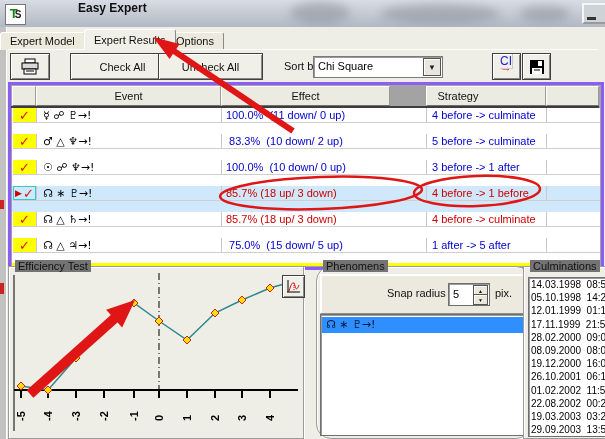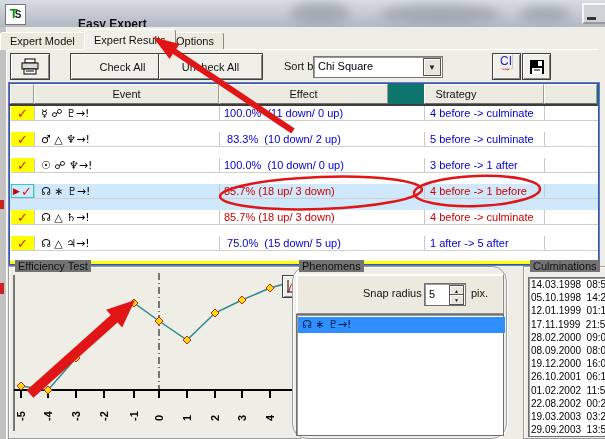--- a/index.html
+++ b/index.html
@@ -6,21 +6,21 @@
   #screen{position:relative;width:605px;height:439px;overflow:hidden;
     font-family:"Liberation Sans",sans-serif;background:#b3b6bb;}
   .abs{position:absolute;}
   
   #titlebar{left:0;top:0;width:605px;height:27px;
     background:linear-gradient(#d8dce3,#b2b8c4);border-bottom:1px solid #8d929c;}
   .blob{position:absolute;border-radius:50%;background:#7f8590;filter:blur(5px);opacity:.45;}
   #appicon{left:5px;top:4px;width:19px;height:19px;background:#fff;border:1px solid #777;
     font-weight:bold;line-height:17px;text-align:center;font-size:13px;color:#0a8a0a;}
   #appicon .s{color:#222;font-size:10px;margin-left:-3px;}
-  #wintitle{left:30px;top:17px;font-size:12px;font-weight:bold;color:#101010;padding-left:48px;}
+  #wintitle{left:30px;top:1px;font-size:12px;font-weight:bold;color:#101010;padding-left:48px;}
   #minbtn{left:582px;top:3px;width:21px;height:17px;background:#cfd2d6;
     border:2px solid #f6f6f6;border-right-color:#9a9a9a;border-bottom-color:#9a9a9a;}
   #minbtn .dash{position:absolute;left:3px;bottom:2px;width:9px;height:3px;background:#333;}
   
   #leftstrip{left:0;top:27px;width:6px;height:412px;background:#c2c2c2;border-right:1px solid #8f8f8f;}
   .redsliver{position:absolute;left:0;width:4px;background:#cc2222;}
   
   #client{left:6px;top:27px;width:599px;height:412px;background:#efeee6;border-left:1px solid #fbfbf8;}
   
   .tab{position:absolute;background:#ece9dd;border:1px solid #8a8a8a;border-bottom:none;
@@ -35,21 +35,21 @@
   #sortlabel{left:284px;top:60px;font-size:11px;color:#111;}
   #combo{left:313px;top:56px;width:128px;height:20px;background:#fff;border:1px solid #7a7a7a;
     box-shadow:inset 1px 1px 0 #9a9a9a;}
   #combo .val{position:absolute;left:4px;top:3px;font-size:11px;color:#000;}
   #combo .drop{position:absolute;right:1px;top:1px;width:16px;height:16px;background:#e8e6dd;
     border:1px solid #555;box-shadow:inset 1px 1px 0 #fff;font-size:8px;color:#222;
     display:flex;align-items:center;justify-content:center;}
   #cibtn .a{color:#dd1111;font-size:12px;margin-right:1px;}
   #cibtn .c{color:#2222cc;font-size:12px;}
   
-  #tbl{left:8px;top:82px;width:590px;height:182px;background:#0f766e;border:1px solid #8b5cf6;}
+  #tbl{left:8px;top:82px;width:590px;height:182px;background:#a3a3a3;border:3px solid #8b5cf6;}
   .hc{position:absolute;top:1px;height:20px;background:#ecebe2;border:1px solid;
     border-color:#ffffff #9a9a9a #6f6f6f #ffffff;box-sizing:border-box;
     font-size:11px;color:#111;display:flex;align-items:center;justify-content:center;}
   #hdrline{position:absolute;left:0;top:21px;width:588px;height:2px;background:#3c3c3c;}
   .trow{position:absolute;left:1px;width:588px;height:26px;background:#fff;}
   .trow.selected{background:#cfe8fb;}
   .c{position:absolute;top:0;height:15px;border-bottom:1px solid #cfcfcf;border-right:1px solid #c9c9c9;
     font-size:11px;display:flex;align-items:center;box-sizing:border-box;white-space:pre;}
   .chk{left:1px;width:24px;background:#ffff00;justify-content:center;gap:0px;}
   .trow.selected .chk{background:#cfe8fb;box-shadow:inset 0 0 0 1px #35c8c8;}
@@ -245,21 +245,21 @@
     <div class="btn" id="chartbtn">
       <svg width="15" height="15" viewBox="0 0 15 15">
         <line x1="2" y1="1" x2="2" y2="13" stroke="#000"></line>
         <line x1="1" y1="13" x2="14" y2="13" stroke="#000"></line>
         <path d="M3,12 C6,2 8,2 9,7 C10,11 11,11 13,6" fill="none" stroke="#cc1111"></path>
         <line x1="8" y1="4" x2="8" y2="12" stroke="#cc1111" stroke-dasharray="1 1"></line>
       </svg>
     </div>
   </div>
 
-  <div class="gbox" style="left:292px;width:213px;border-radius:15px;">
+  <div class="gbox" style="left:316px;width:213px;border-radius:15px;">
     <div class="gtitle">Phenomens</div>
     <div id="snappanel">
       <div id="snaplabel">Snap radius</div>
       <div id="spin">
         <div class="v">5</div>
         <div class="spinbtn" style="top:1px;">
             <span>▲</span>
           </div>
         <div class="spinbtn" style="top:10px;">
             <span>▼</span>

